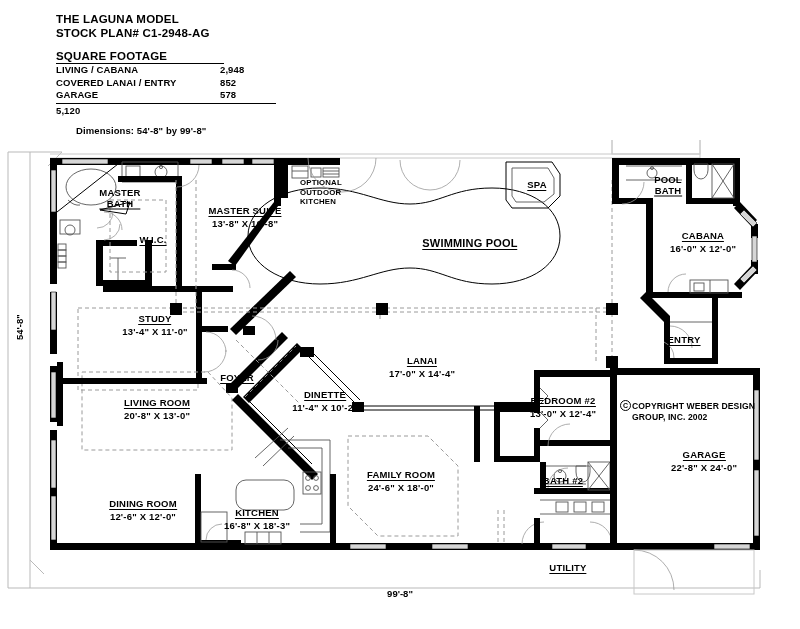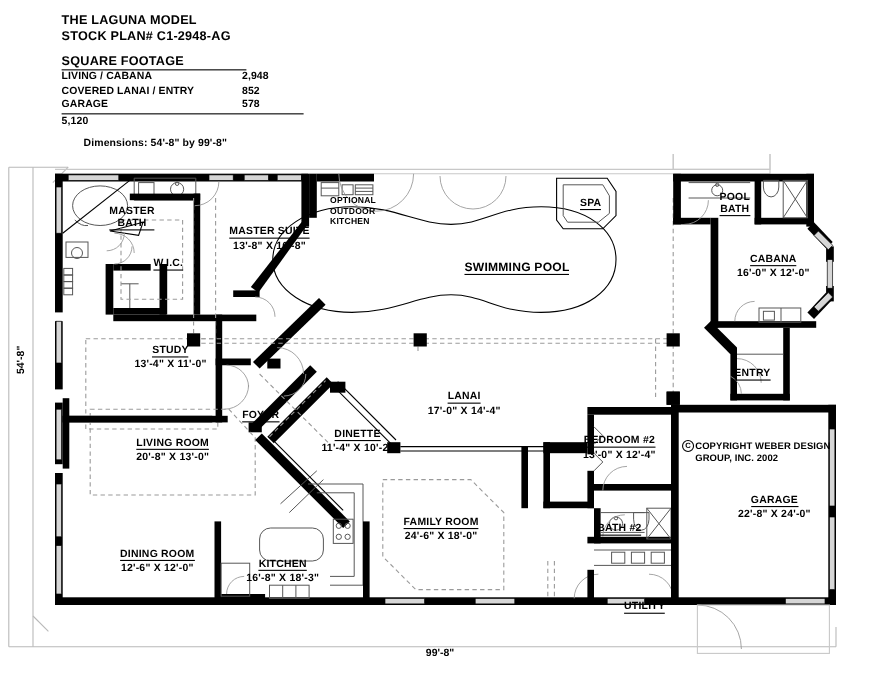--- a/index.html
+++ b/index.html
@@ -477,21 +477,21 @@
     <div class="rlabel s10" style="left: 370px; top: 481px; margin-left: 31px;"><span class="nm">FAMILY ROOM</span><span class="dim">24'-6" X 18'-0"</span></div>
     <div class="rlabel s10" style="left: 422px; top: 367px;"><span class="nm">LANAI</span><span class="dim">17'-0" X 14'-4"</span></div>
     <div class="rlabel s8 noul lft" style="left: 300px; top: 192px;"><span class="nm" style="white-space: pre-line;">OPTIONAL<br>OUTDOOR<br>KITCHEN</span></div>
     <div class="rlabel s11" style="left: 470px; top: 244px;"><span class="nm">SWIMMING POOL</span></div>
     <div class="rlabel s10" style="left: 537px; top: 185px;"><span class="nm">SPA</span></div>
     <div class="rlabel s10" style="left: 668px; top: 185px;"><span class="nm" style="white-space: pre-line;">POOL<br>BATH</span></div>
     <div class="rlabel s10" style="left: 703px; top: 242px;"><span class="nm">CABANA</span><span class="dim">16'-0" X 12'-0"</span></div>
     <div class="rlabel s10" style="left: 684px; top: 340px;"><span class="nm">ENTRY</span></div>
     <div class="rlabel s10" style="left: 563px; top: 407px;"><span class="nm">BEDROOM #2</span><span class="dim">13'-0" X 12'-4"</span></div>
     <div class="rlabel s10" style="left: 563px; top: 481px;"><span class="nm">BATH #2</span></div>
-    <div class="rlabel s10" style="left: 568px; top: 552px; margin-left: 18px;"><span class="nm">UTILITY</span></div>
+    <div class="rlabel s10" style="left: 568px; top: 568px;"><span class="nm">UTILITY</span></div>
     <div class="rlabel s10" style="left: 704px; top: 461px;"><span class="nm">GARAGE</span><span class="dim">22'-8" X 24'-0"</span></div>
   </div>
 
 <div id="copyright" style="left:620px;top:400px;">
   <span class="cmark">C</span><span>COPYRIGHT WEBER DESIGN</span><br>
   <span style="margin-left:12px;display:inline-block;">GROUP, INC. 2002</span>
 </div>
 
 <div id="dim-left">54'-8"</div>
 <div id="dim-bottom">99'-8"</div>

